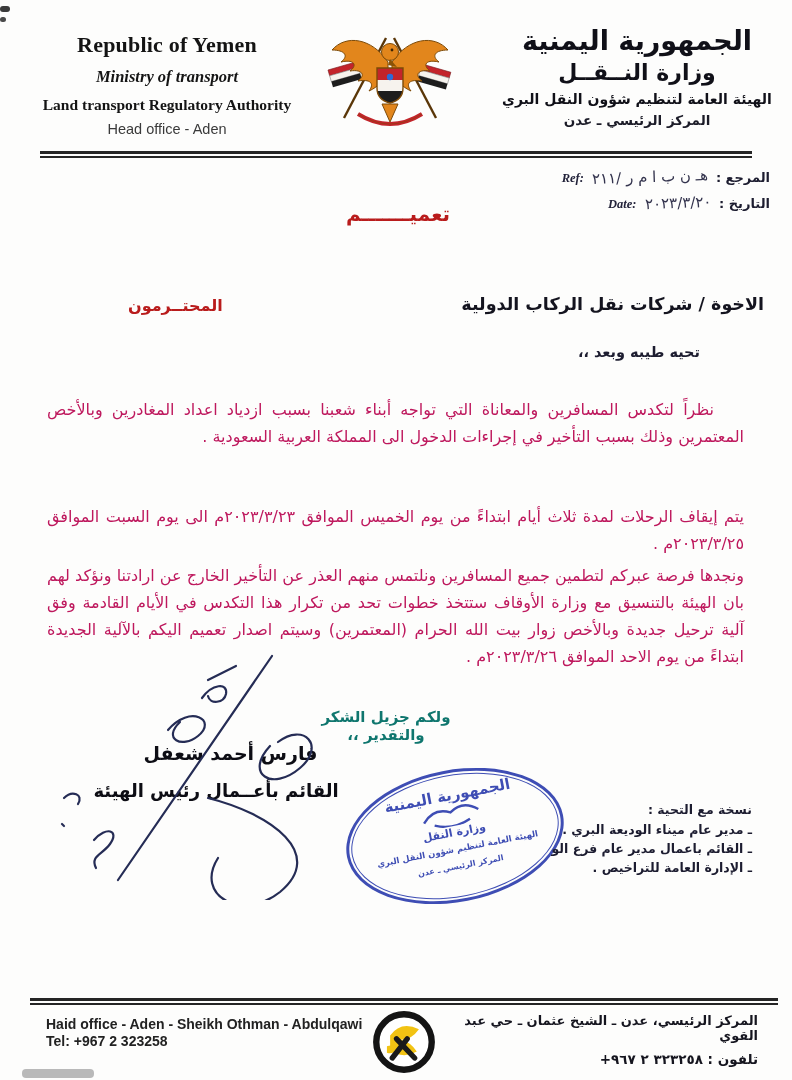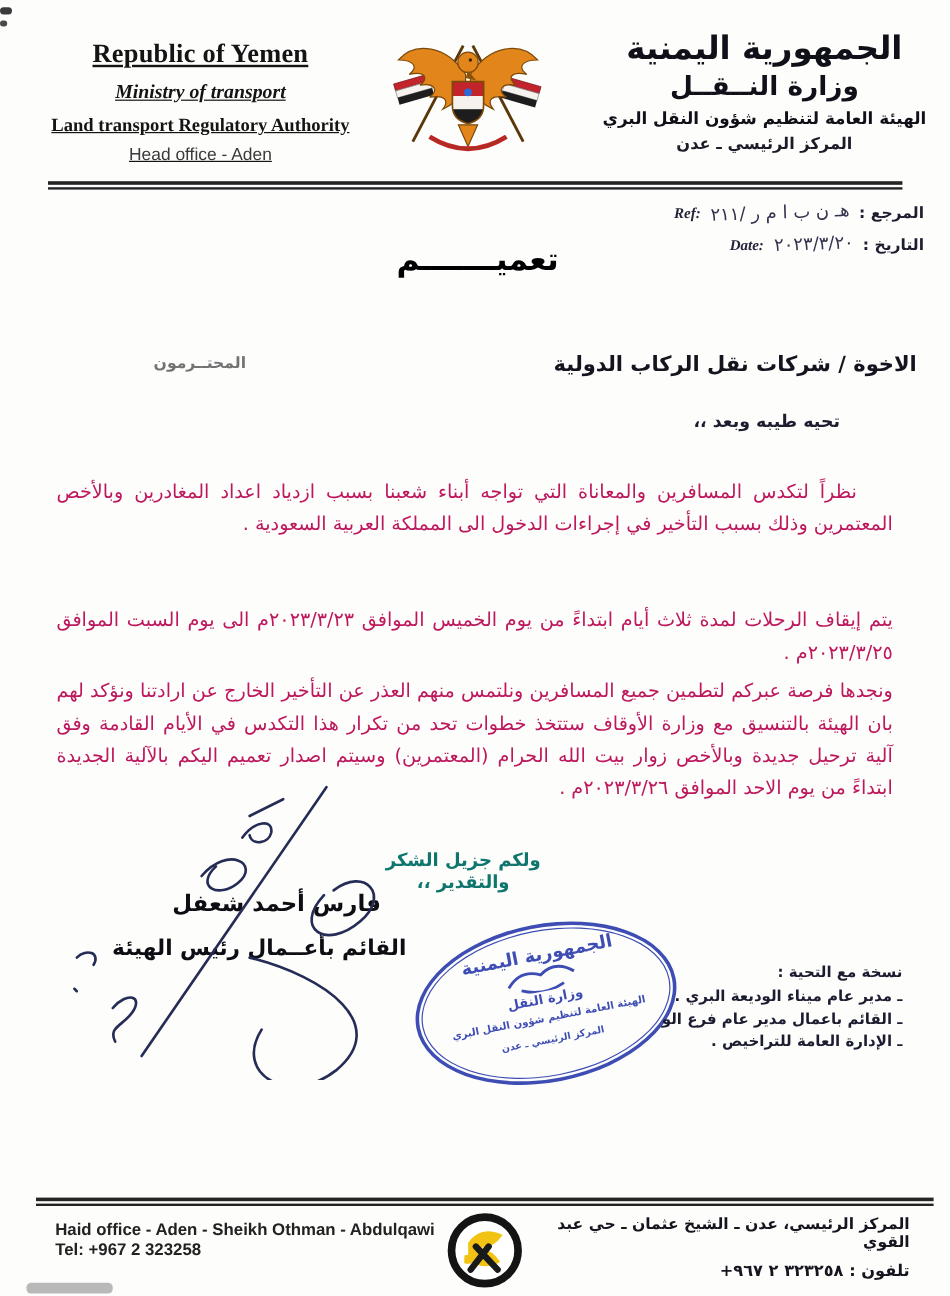--- a/index.html
+++ b/index.html
@@ -4,39 +4,39 @@
 <style>
   html,body{margin:0;padding:0;background:#8a8a8a;}
   .page{
     position:relative;width:792px;height:1080px;margin:0 auto;
     background:#fdfdfc;overflow:hidden;
     font-family:"DejaVu Sans",sans-serif;color:#23233a;
   }
   .abs{position:absolute;}
   .rtl{direction:rtl;unicode-bidi:plaintext;}
   
-  .hdr-en{left:36px;top:32px;width:262px;text-align:center;font-family:"Liberation Serif",serif;color:#141414;text-decoration:underline;}
+  .hdr-en{left:36px;top:32px;width:262px;text-align:center;font-family:"Liberation Serif",serif;color:#141414;}
   .hdr-en .l1{font-size:22px;font-weight:bold;letter-spacing:.2px;}
   .hdr-en .l2{font-size:16.5px;font-weight:bold;font-style:italic;margin-top:9px;}
   .hdr-en .l3{font-size:15.5px;font-weight:bold;margin-top:9px;}
   .hdr-en .l4{font-size:14.5px;font-family:"Liberation Sans",sans-serif;color:#3a3a3a;margin-top:7px;}
   .hdr-ar{right:14px;top:26px;width:282px;text-align:center;color:#101018;}
   .hdr-ar .a1{font-size:27px;font-weight:bold;line-height:30px;}
   .hdr-ar .a2{font-size:22px;font-weight:bold;margin-top:4px;}
   .hdr-ar .a3{font-size:14px;font-weight:bold;margin-top:6px;}
   .hdr-ar .a4{font-size:13.5px;font-weight:bold;margin-top:5px;color:#1c1c28;}
   .dblrule{height:2px;border-top:3px solid #252525;border-bottom:2px solid #252525;}
   
   .refline{display:flex;gap:8px;align-items:baseline;justify-content:flex-start;direction:rtl;}
   .reflabel{font-size:13px;font-weight:bold;color:#1d1d30;}
   .refen{font-family:"Liberation Serif",serif;font-style:italic;font-size:12.5px;font-weight:bold;direction:ltr;}
   .hand{font-size:15px;color:#33334d;transform:rotate(-2deg);letter-spacing:1px;font-weight:500;}
-  .doc-title{font-size:26px;font-weight:bold;color:#000000;letter-spacing:.5px;}
+  .doc-title{font-size:20px;font-weight:bold;color:#b91c1c;letter-spacing:.5px;}
   .addr-to{font-size:17.5px;font-weight:bold;color:#14141f;}
-  .addr-hon{font-size:13px;font-weight:bold;color:#737373;}
+  .addr-hon{font-size:16px;font-weight:bold;color:#b91c1c;}
   .greet{font-size:14.5px;font-weight:bold;color:#1d1d30;}
   .para{width:697px;left:47px;font-size:16px;line-height:27px;text-align:justify;color:#be185d;}
   .para.indent{text-indent:30px;}
   .closing{font-size:15px;font-weight:bold;color:#0f766e;}
   .sig-name{font-size:19px;font-weight:bold;color:#0d0d14;}
   .sig-title{font-size:18px;font-weight:bold;color:#0d0d14;}
   
   .stamp{left:345px;top:770px;width:220px;height:132px;transform:rotate(-11deg);opacity:.92;}
   .stamp .ring{position:absolute;inset:0;border:3px solid #2e3fae;border-radius:50%;}
   .stamp .ring2{position:absolute;inset:5px;border:1.6px solid #2e3fae;border-radius:50%;}

